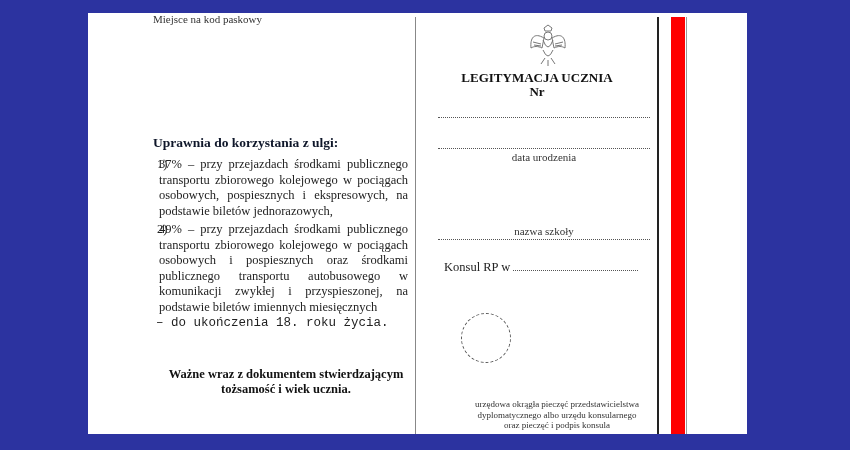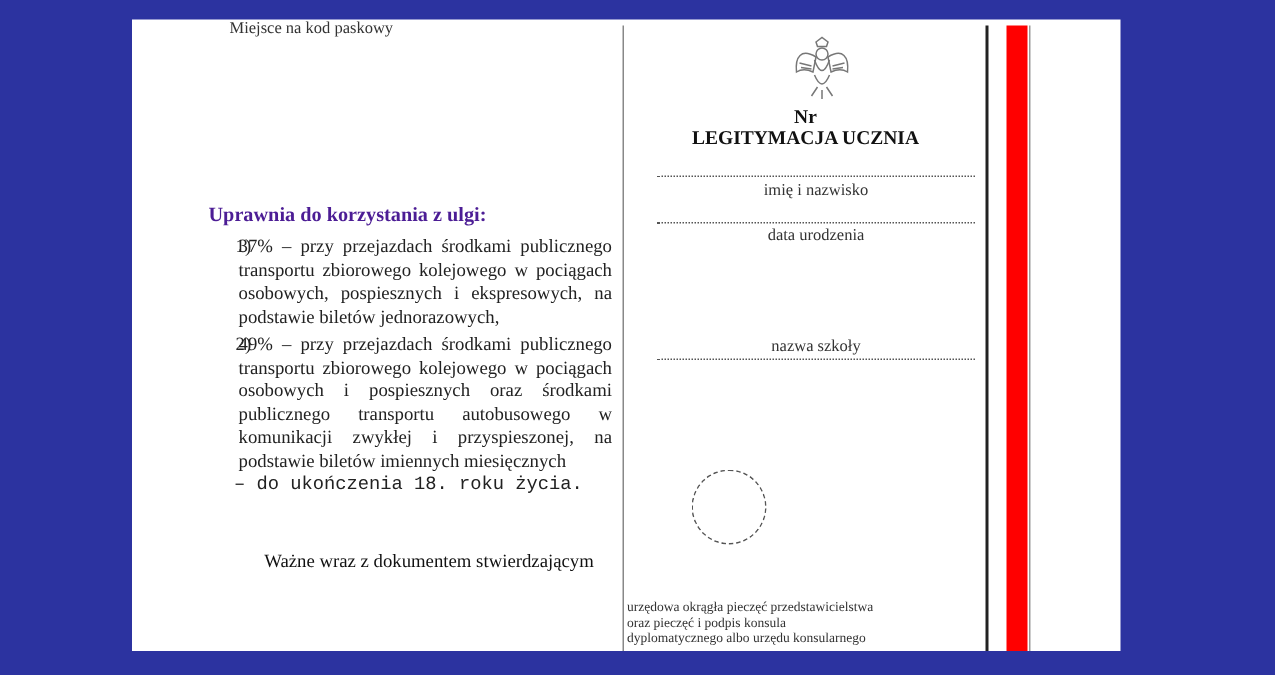--- a/index.html
+++ b/index.html
@@ -7,88 +7,91 @@
          font-family:"Liberation Serif", serif; color:#222; }
   .page { position:absolute; left:88px; top:13px; width:659px; height:421px; background:#fff; }
   .left-panel { position:absolute; left:0; top:0; width:328px; height:421px; }
   .divider { position:absolute; left:327px; top:4px; width:1px; height:417px; background:#888; }
   .right-panel { position:absolute; left:330px; top:0; width:238px; height:421px; }
   .right-rule { position:absolute; left:569px; top:4px; width:2px; height:417px; background:#222; }
   .red-stripe { position:absolute; left:583px; top:4px; width:14px; height:417px; background:#ff0000; }
   .red-edge { position:absolute; left:598px; top:4px; width:1px; height:417px; background:#999; }
 
   .barcode { position:absolute; left:65px; top:0px; font-size:11px; color:#333;text-align:center; }
-  .heading { position:absolute; left:51px; top:122px; font-size:13.5px; font-weight:bold; color:#4c1d95; }
+  .heading { position:absolute; left:65px; top:122px; font-size:13.5px; font-weight:bold; color:#0f172a; }
   .item { position:absolute; left:65px; font-size:12.5px; line-height:15.5px; width:255px; }
   .item .num { position:absolute; left:4px; top:0; }
   .item .txt { margin-left:6px; text-align:justify; text-align-last:left; }
   .item1 { top:144px; }
   .item2 { top:209px; }
   .age { position:absolute; left:68px; top:303px; font-size:12.5px;font-family:Liberation Mono, monospace; }
-  .valid { position:absolute; left:68px; top:354px; width:260px; text-align:center; font-size:12.5px; font-weight:normal; line-height:15px; color:#111; }
+  .valid { position:absolute; left:68px; top:354px; width:260px; text-align:center; font-size:12.5px; font-weight:bold; line-height:15px; color:#111; }
 
   .eagle { position:absolute; left:110px; top:11px; width:40px; height:44px; }
   .title { position:absolute; left:0; top:58px; width:238px; text-align:center; font-size:13px; font-weight:bold; color:#111; line-height:14px; }
   .dots { position:absolute; left:20px; width:212px; border-top:1px dotted #555; }
   .field-label { position:absolute; left:0; width:252px; text-align:center; font-size:11px; color:#333; }
   .consul { position:absolute; left:26px; top:247px; font-size:12.5px; }
   .consul-dots { display:inline-block; width:125px; border-bottom:1px dotted #555; margin-left:3px; height:9px; }
   .stamp { position:absolute; left:43px; top:300px; width:48px; height:48px; border:1px dashed #555; border-radius:50%; }
-  .stamp-note { position:absolute; left:0; top:386px; width:278px; text-align:left; font-size:9px; line-height:10.5px; color:#333; }
+  .stamp-note { position:absolute; left:0; top:386px; width:278px; text-align:center; font-size:9px; line-height:10.5px; color:#333; }
 </style>
 </head>
 <body>
 
 <div class="page">
   <div class="left-panel">
     <div class="barcode">Miejsce na kod paskowy</div>
     <div class="heading">Uprawnia do korzystania z ulgi:</div>
     <div class="item item1">
       <span class="num">1)</span>
       <div class="txt">37% – przy przejazdach środkami publicznego transportu zbiorowego kolejowego w pociągach osobowych, pospiesznych i ekspresowych, na podstawie biletów jednorazowych,</div>
     </div>
     <div class="item item2">
       <span class="num">2)</span>
       <div class="txt">49% – przy przejazdach środkami publicznego transportu zbiorowego kolejowego w pociągach osobowych i pospiesznych oraz środkami publicznego transportu autobusowego w komunikacji zwykłej i przyspieszonej, na podstawie biletów imiennych miesięcznych</div>
     </div>
     <div class="age">– do ukończenia 18. roku życia.</div>
     <div class="valid">
       <div>Ważne wraz z dokumentem stwierdzającym</div>
+      <div>tożsamość i wiek ucznia.</div>
     </div>
   </div>
 
   <div class="divider"></div>
 
   <div class="right-panel">
     <svg class="eagle" viewBox="0 0 40 44">
       <g fill="none" stroke="#777" stroke-width="1">
         <path d="M16 4 l4 -3 l4 3 l-1 3 h-6 z"></path>
         <ellipse cx="20" cy="12" rx="4" ry="4"></ellipse>
         <path d="M16 14 C6 8, 2 14, 3 24 C6 22, 10 22, 14 24 Z"></path>
         <path d="M24 14 C34 8, 38 14, 37 24 C34 22, 30 22, 26 24 Z"></path>
         <path d="M15 16 Q20 30 25 16"></path>
         <path d="M15 26 Q20 38 25 26"></path>
         <path d="M17 34 l-4 6 M23 34 l4 6 M20 36 v6"></path>
         <path d="M5 18 l8 2 M6 21 l7 1 M35 18 l-8 2 M34 21 l-7 1"></path>
       </g>
     </svg>
     <div class="title">
+      <div>LEGITYMACJA UCZNIA</div>
       <div>Nr</div>
-      <div>LEGITYMACJA UCZNIA</div>
     </div>
     <div class="dots" style="top:104px"></div>
-    <div class="field-label" style="top:108px">imię i nazwisko</div>
     <div class="dots" style="top:135px"></div>
     <div class="field-label" style="top:138px">data urodzenia</div>
     <div class="dots" style="top:226px"></div>
     <div class="field-label" style="top:212px">nazwa szkoły</div>
+    <div class="consul">
+      <span>Konsul RP w</span><span class="consul-dots"></span>
+    </div>
     <div class="stamp"></div>
     <div class="stamp-note">
       <div>urzędowa okrągła pieczęć przedstawicielstwa</div>
+      <div>dyplomatycznego albo urzędu konsularnego</div>
       <div>oraz pieczęć i podpis konsula</div>
-      <div>dyplomatycznego albo urzędu konsularnego</div>
     </div>
   </div>
 
   <div class="right-rule"></div>
   <div class="red-stripe"></div>
   <div class="red-edge"></div>
 </div>
 
 </body></html>

